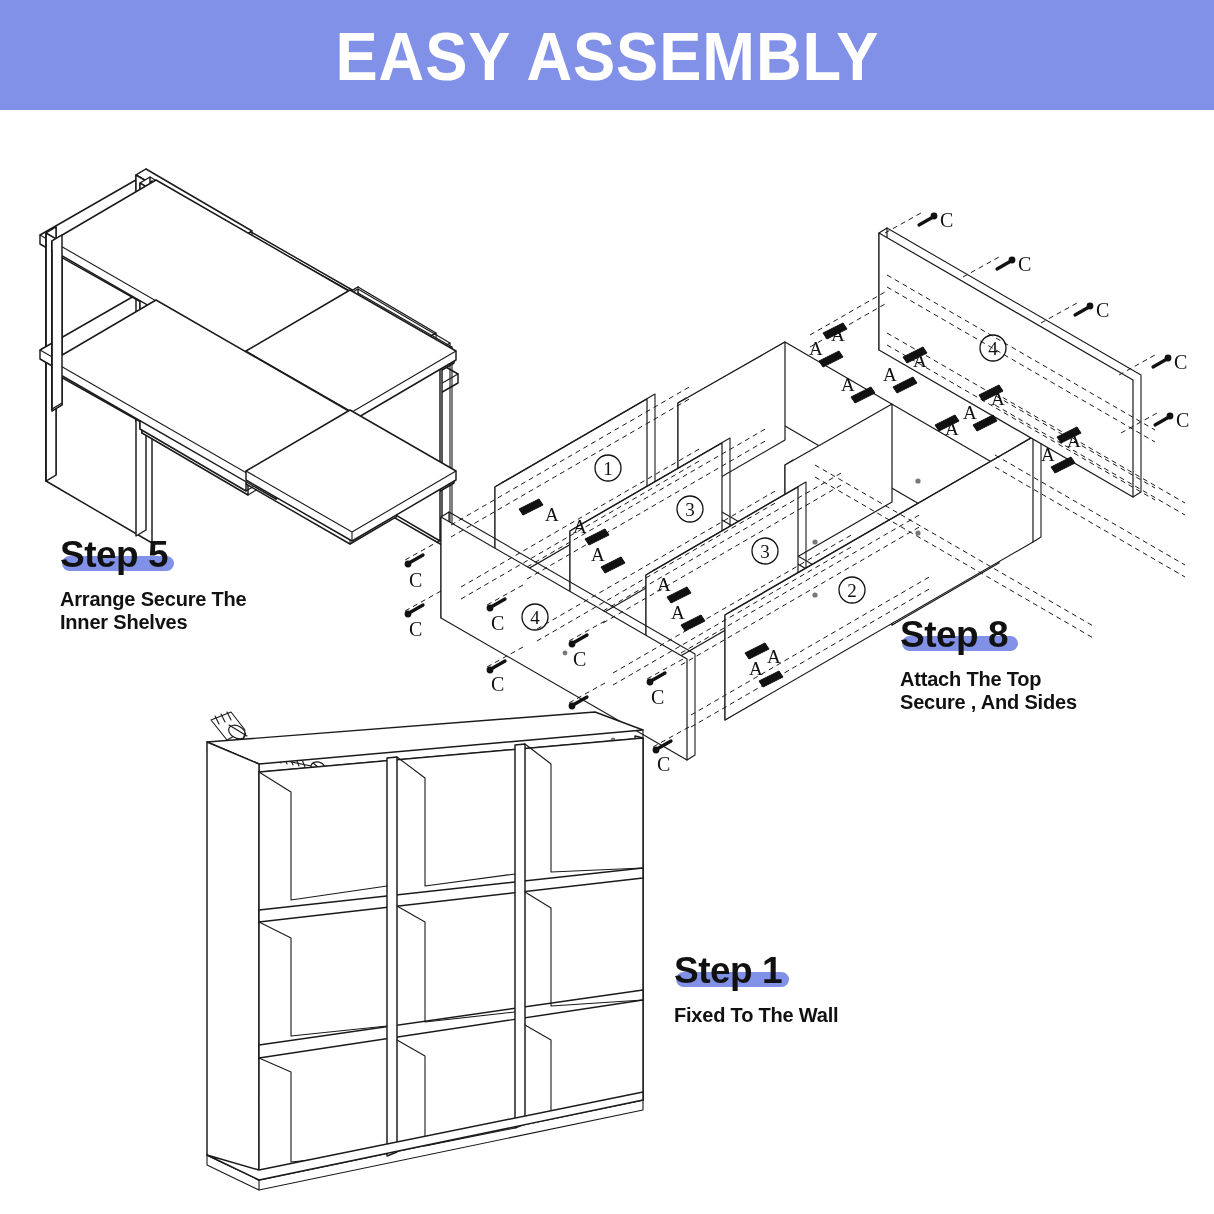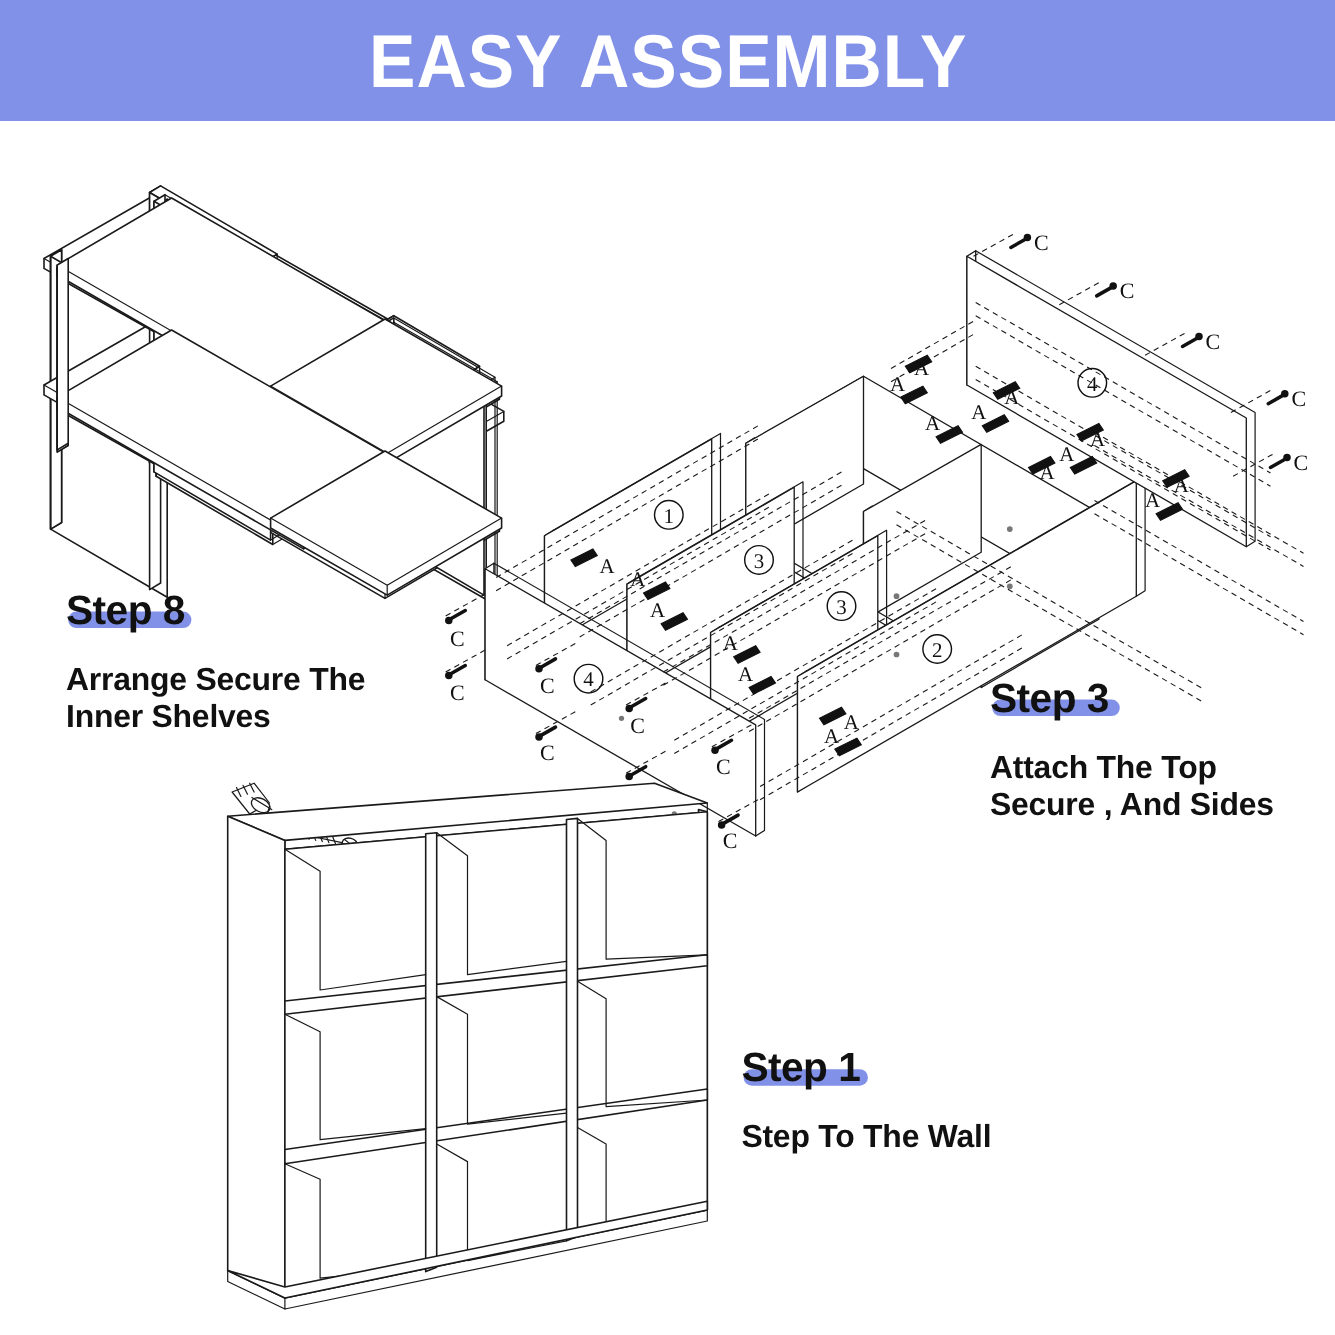--- a/index.html
+++ b/index.html
@@ -37,23 +37,23 @@
     position:absolute;left:2px;bottom:4px;height:15px;
     background:#8291e8;border-radius:8px;z-index:0;
   }
   .step-title{
     position:relative;z-index:1;
     font-family:"Liberation Sans", sans-serif;
     font-weight:bold;font-size:37px;color:#111111;
     line-height:1.05;white-space:nowrap;letter-spacing:-0.5px;
   }
   .step-desc{
-    margin-top:26px;
+    margin-top:13px;
     font-family:"Liberation Sans", sans-serif;
-    font-weight:bold;font-size:29px;color:#111111;
+    font-weight:bold;font-size:20px;color:#111111;
     line-height:1.18;letter-spacing:-0.2px;white-space:pre-line;
   }
 
   
   .diagram{position:absolute;}
   svg{display:block;overflow:visible;}
   .ln{fill:none;stroke:#1a1a1a;stroke-width:1.45;stroke-linejoin:round;stroke-linecap:round;}
   .ln-thin{fill:none;stroke:#1a1a1a;stroke-width:1.1;stroke-linejoin:round;stroke-linecap:round;}
   .fill-w{fill:#ffffff;stroke:#1a1a1a;stroke-width:1.45;stroke-linejoin:round;}
   .fill-w2{fill:#ffffff;stroke:#1a1a1a;stroke-width:1.2;stroke-linejoin:round;}
@@ -200,21 +200,21 @@
 
         <path class="fill-w" d="M22,86 L32,80 L32,248 L22,254 Z"></path>
         <path class="ln-thin" d="M22,254 L22,95"></path>
       </g>
     </svg>
   </div>
 
   <div class="step-block" style="left:60px;top:536px;">
     <div class="step-title-wrap">
       <div class="step-hl" style="width:112px;"></div>
-      <div class="step-title">Step 8</div>
+      <div class="step-title">Step 5</div>
     </div>
     <div class="step-desc">Arrange Secure The
 Inner Shelves</div>
   </div>
 
   <div class="diagram" style="left:395px;top:215px;">
     <svg width="810" height="560" viewBox="0 0 810 560">
 
       <g>
 
@@ -493,21 +493,21 @@
             <text class="circnum" x="140" y="409">4</text>
           </g>
       </g>
 
     </svg>
   </div>
 
   <div class="step-block" style="left:900px;top:616px;">
     <div class="step-title-wrap">
       <div class="step-hl" style="width:116px;"></div>
-      <div class="step-title">Step 3</div>
+      <div class="step-title">Step 8</div>
     </div>
     <div class="step-desc">Attach The Top
 Secure , And Sides</div>
   </div>
 
   <div class="diagram" style="left:185px;top:700px;">
     <svg width="480" height="510" viewBox="0 0 480 510">
 
       <g>
 
@@ -576,16 +576,16 @@
         <path class="ln-thin" d="M74,490 L458,410 L458,400"></path>
       </g>
     </svg>
   </div>
 
   <div class="step-block" style="left:674px;top:952px;">
     <div class="step-title-wrap">
       <div class="step-hl" style="width:113px;"></div>
       <div class="step-title">Step 1</div>
     </div>
-    <div class="step-desc">Step To The Wall</div>
+    <div class="step-desc">Fixed To The Wall</div>
   </div>
 
 </div>
 
 </body></html>

